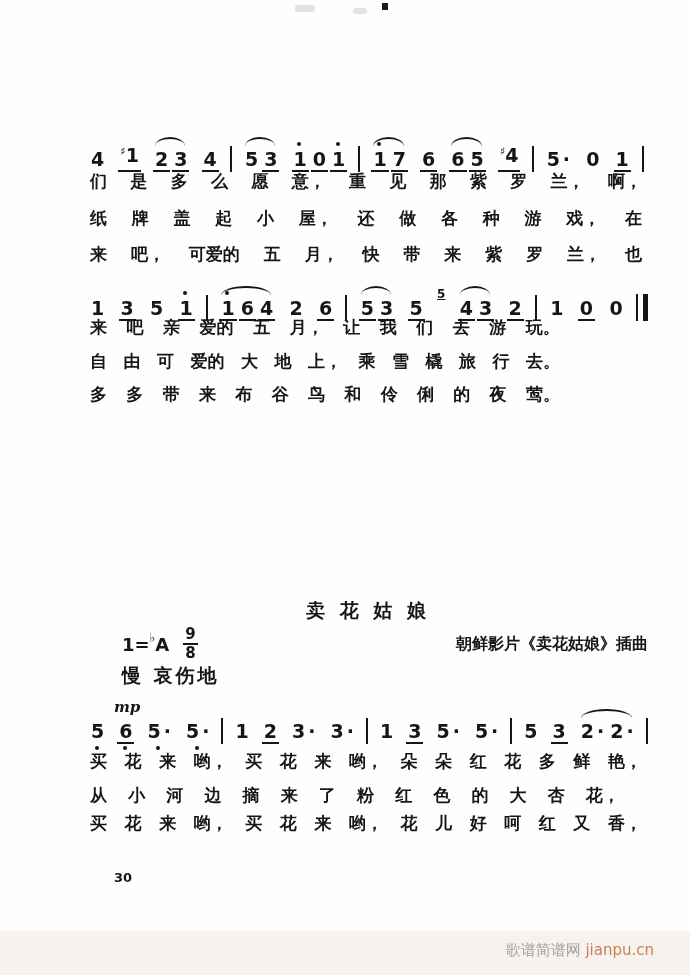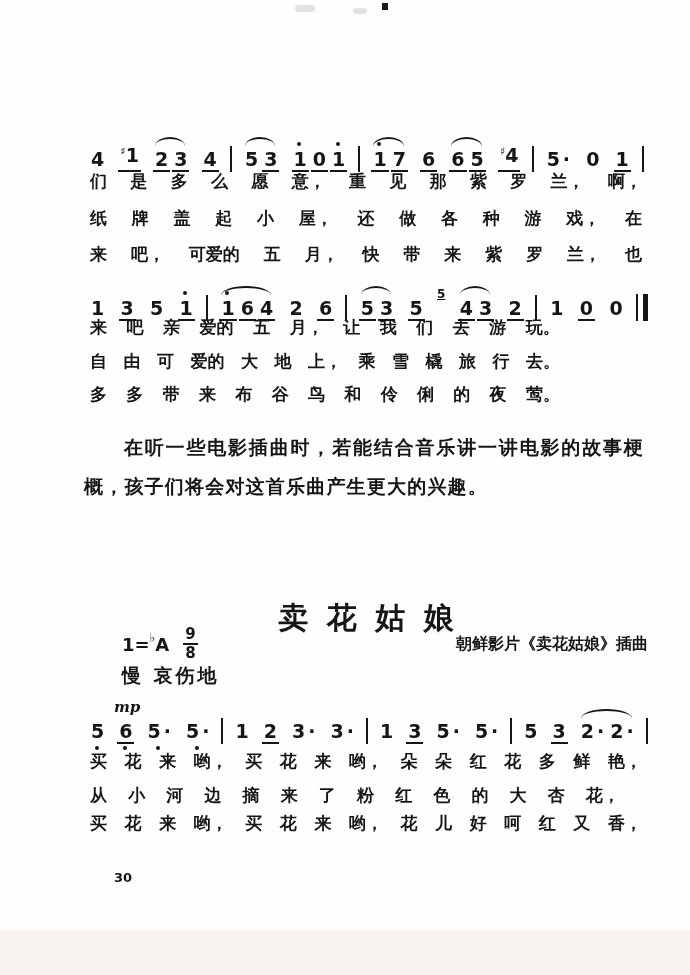--- a/index.html
+++ b/index.html
@@ -43,21 +43,21 @@
   .commentary{
     position:absolute;left:84px;top:428px;width:560px;
     font-family:"DejaVu Serif","Liberation Serif",serif;font-weight:700;
     font-size:19px;line-height:39px;text-align:justify;letter-spacing:1.2px;
   }
   .commentary p{margin:0;text-indent:2.1em;}
 
   
   .song-title{
     position:absolute;left:88px;top:598px;width:560px;text-align:center;
-    font-family:"DejaVu Serif","Liberation Serif",serif;font-weight:700;font-size:30px;letter-spacing:4px;
+    font-family:"DejaVu Serif","Liberation Serif",serif;font-weight:700;font-size:19px;letter-spacing:4px;
   }
   .keysig{position:absolute;left:122px;top:627px;font-size:18px;font-weight:700;display:flex;align-items:center;}
   .keysig .flat{font-size:12px;position:relative;top:-6px;}
   .meter{display:inline-flex;flex-direction:column;align-items:center;margin-left:14px;font-size:15px;line-height:15px;}
   .meter .numr{border-bottom:2px solid #161616;padding:0 2px 1px;}
   .meter .denr{padding-top:1px;}
   .tempo{
     position:absolute;left:122px;top:663px;
     font-family:"DejaVu Serif","Liberation Serif",serif;font-weight:700;font-size:19px;letter-spacing:3px;
   }
@@ -282,21 +282,20 @@
       <span>鸟</span>
       <span>和</span>
       <span>伶</span>
       <span>俐</span>
       <span>的</span>
       <span>夜</span>
       <span>莺。</span>
     </div>
 
   <div class="commentary">
-    <p>在听一些电影插曲时，若能结合音乐讲一讲电影的故事梗概，孩子们将会对这首乐曲产生更大的兴趣。</p>
   </div>
 
   <div class="song-title">卖 花 姑 娘</div>
 
   <div class="keysig">
     <span>1=</span>
       <span class="flat">♭</span>
       <span>A</span>
     <span class="meter">
       <span class="numr">9</span>
@@ -412,14 +411,17 @@
       <span>好</span>
       <span>呵</span>
       <span>红</span>
       <span>又</span>
       <span>香，</span>
     </div>
 
   <div class="page-number">30</div>
 
   <div class="bottom-strip"></div>
+  <div class="watermark">
+    <span class="site">歌谱简谱网 </span><span class="url">jianpu.cn</span>
+  </div>
 
 </div>
 
 </body></html>

